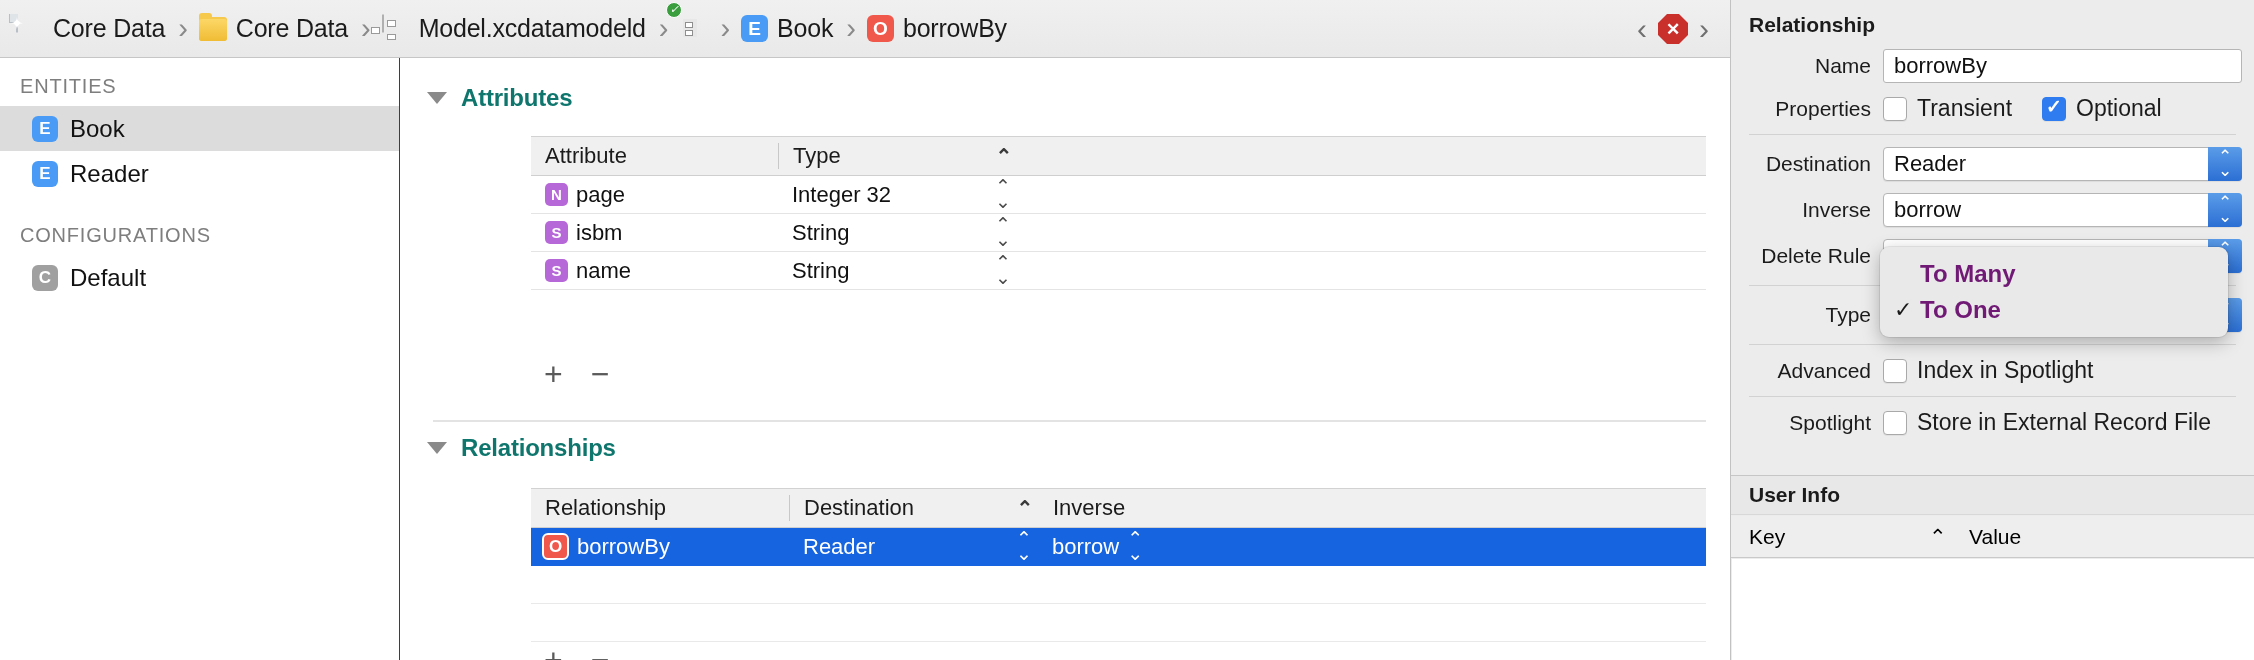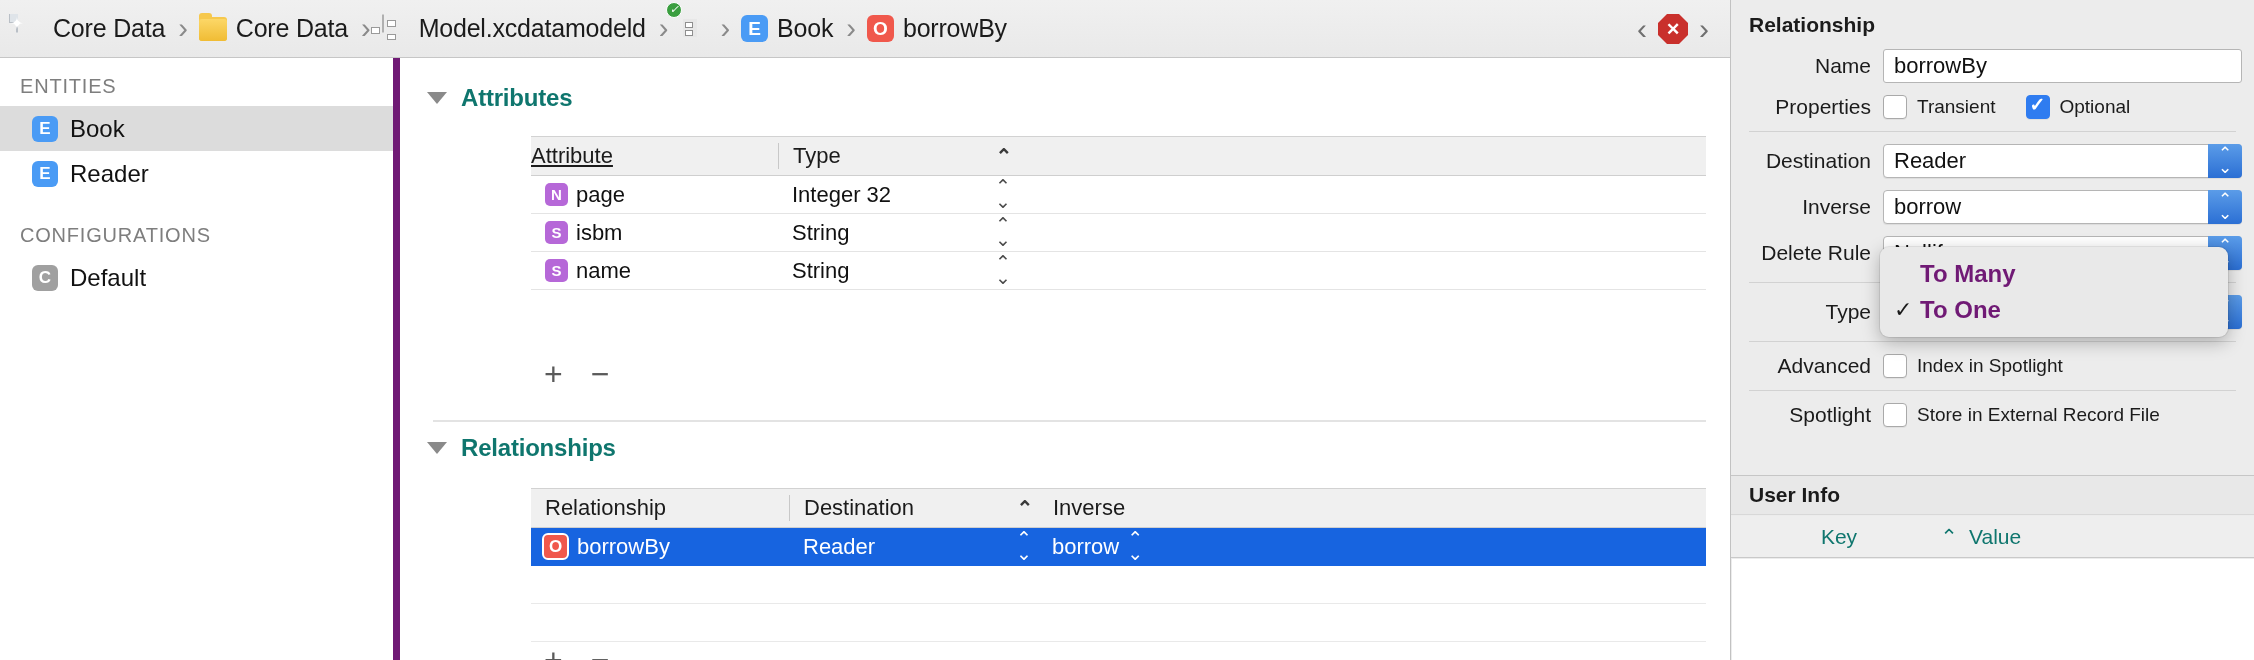--- a/index.html
+++ b/index.html
@@ -71,21 +71,21 @@
   .bc-stop {
     width: 30px; height: 30px; background: #c9302c; position: relative;
     clip-path: polygon(30% 0,70% 0,100% 30%,100% 70%,70% 100%,30% 100%,0 70%,0 30%);
     display: flex; align-items: center; justify-content: center;
   }
   .bc-stop span { color: #fff; font-size: 17px; font-weight: bold; line-height: 1; }
 
   
   .sidebar {
     position: absolute; left: 0; top: 58px; width: 400px; height: 602px;
-    background: #ffffff; border-right: 7px solid #701a75;
+    background: #ffffff; border-right: 1px solid #701a75;
   }
   .side-head {
     font-size: 20px; color: #7e7e7e; letter-spacing: 0.8px;
     padding: 17px 0 8px 20px; font-weight: 400;
   }
   .side-item {
     display: flex; align-items: center; height: 45px; padding-left: 32px; gap: 12px;
   }
   .side-item.sel { background: #dcdcdc; }
   .side-item-label { font-size: 24px; color: #111; }
@@ -163,35 +163,35 @@
   }
   .combo-stepper i { display: block; font-style: normal; }
   .chk {
     width: 24px; height: 24px; border: 1px solid #a9a9a9; background: #fff;
     border-radius: 4px; flex: none; box-shadow: 0 1px 0 rgba(0,0,0,.05);
   }
   .chk.on { background: #2f7cf0; border-color: #2f7cf0; position: relative; }
   .chk.on:after {
     content: "✓"; position: absolute; left: 3px; top: -3px; color: #fff; font-size: 19px; font-weight: bold;
   }
-  .chk-label { font-size: 19px; color: #1b1b1b; margin-left: 10px; }
+  .chk-label { font-size: 23px; color: #1b1b1b; margin-left: 10px; }
   .insp-hr { height: 1px; background: #d2d2d2; margin: 12px 18px 0 18px; }
   .insp-subhead { font-size: 21px; font-weight: bold; color: #1b1b1b; padding: 12px 0 0 18px; }
 
   .userinfo-bar {
     position: absolute; left: 0; right: 0; height: 40px;
     background: #e8e8e8; border-top: 1px solid #c6c6c6; border-bottom: 1px solid #d8d8d8;
     display: flex; align-items: center; padding-left: 18px;
   }
   .userinfo-title { font-size: 21px; font-weight: bold; color: #1b1b1b; }
   .kv-head {
     position: absolute; left: 0; right: 0; height: 42px; background: #eeeeee;
     border-bottom: 1px solid #c9c9c9; display: flex; align-items: center; padding-left: 18px;
   }
-  .kv-th { font-size: 21px; color: #0f766e; text-align: center; }
+  .kv-th { font-size: 21px; color: #000000; }
 
   
   .popup {
     position: absolute; background: #e9e9e9; border-radius: 9px;
     box-shadow: 0 5px 18px rgba(0,0,0,0.28), 0 0 0 1px rgba(0,0,0,0.07);
     padding: 9px 0;
   }
   .popup-item { display: flex; align-items: center; height: 36px; padding-left: 14px; }
   .popup-check { width: 26px; font-size: 22px; color: #1b1b1b; flex: none; }
   .popup-label { font-size: 24px; color: #701a75; font-weight: bold; }
@@ -276,21 +276,21 @@
 
   <div class="editor">
 
     <div class="section-title-row" style="position:absolute; left:0; top:26px;">
       <span class="disclosure"></span>
       <span class="section-title">Attributes</span>
     </div>
 
     <div class="tbl" style="left:130px; top:78px; width:1175px;">
       <div class="tbl-head">
-        <div class="th" style="width:247px; text-decoration:underline;">Attribute</div>
+        <div class="th" style="width:247px; padding-left:14px;">Attribute</div>
         <div class="th-sep"></div>
         <div class="th" style="width:195px; padding-left:14px;">Type</div>
         <div class="th" style="width:60px; justify-content:center;">
           <span class="sort-caret">⌃</span>
         </div>
       </div>
 
       <div class="tr">
         <div class="cell" style="width:247px; padding-left:14px;">
           <span class="badge-attr badge-N">N</span>

